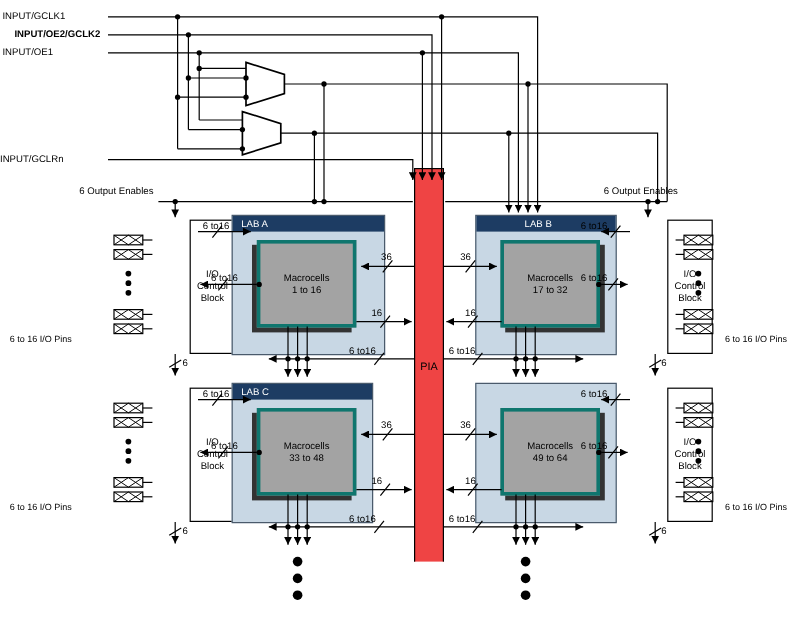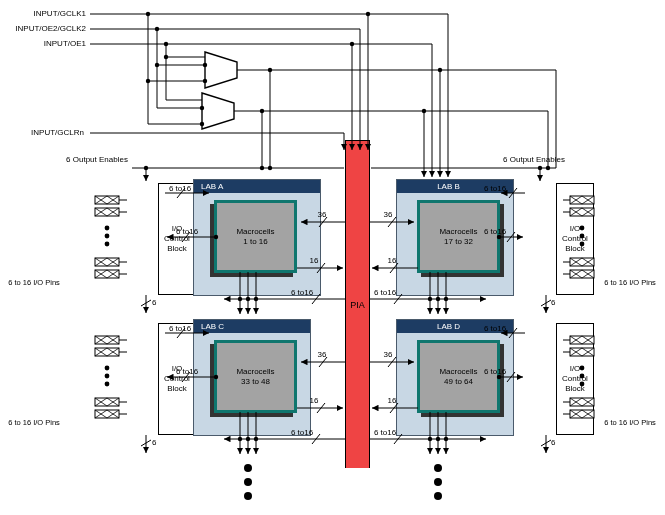--- a/index.html
+++ b/index.html
@@ -20,21 +20,21 @@
               color:#fff;font-size:8px;line-height:13px;padding:0 7px;box-sizing:border-box;}
   .lab-header.right{text-align:center;padding-right:20px;}
   .mc-box{position:absolute;left:20px;top:20px;width:83px;height:73px;background:#a3a3a3;
           border:3px solid #0f766e;box-sizing:border-box;display:flex;align-items:center;
           justify-content:center;text-align:center;font-size:8px;line-height:10px;
           white-space:pre-line;}
   .mc-box.shl{box-shadow:-4px 4px 0 #333;}
   .mc-box.shr{box-shadow:4px 4px 0 #333;}
   .lbl{position:absolute;z-index:3;font-size:8px;line-height:10px;white-space:nowrap;}
   .lbl.c{text-align:center;}
-  .lbl.r{text-align:right;}
+  .lbl.r{text-align:left;}
   .lbl.tiny{font-size:7.5px;margin-top:46px;}
 </style>
 </head>
 <body>
 
 <div class="stage">
 
   <div class="blk pia" style="left:345px;top:140px;width:25px;height:328px;">
     <span>PIA</span>
   </div>
@@ -69,21 +69,20 @@
     <div class="lab-header right">LAB B</div>
     <div class="mc-box shr">Macrocells
 17 to 32</div>
   </div>
   <div class="blk lab" style="left:193px;top:319px;width:118px;height:117px;">
     <div class="lab-header">LAB C</div>
     <div class="mc-box shl">Macrocells
 33 to 48</div>
   </div>
   <div class="blk lab" style="left:396px;top:319px;width:118px;height:117px;">
-    <div class="lab-header right">LAB D</div>
     <div class="mc-box shr">Macrocells
 49 to 64</div>
   </div>
 
   <svg class="wires" width="665" height="515" viewBox="0 0 665 515">
     <defs>
       <marker id="arr" viewBox="0 0 8 8" refX="8" refY="4" markerWidth="6.5" markerHeight="6.5" orient="auto">
         <path d="M0,0 L8,4 L0,8 z" fill="#000"></path>
       </marker>
       <g id="iopin">
@@ -299,21 +298,21 @@
       <circle cx="248" cy="468" r="4"></circle>
         <circle cx="248" cy="482" r="4"></circle>
         <circle cx="248" cy="496" r="4"></circle>
       <circle cx="438" cy="468" r="4"></circle>
         <circle cx="438" cy="482" r="4"></circle>
         <circle cx="438" cy="496" r="4"></circle>
     </g>
   </svg>
 
   <div class="lbl r" style="left:2px;top:9px;width:84px;">INPUT/GCLK1</div>
-  <div class="lbl r" style="left:2px;top:24px;width:84px;">INPUT/OE2/GCLK2</div>
+  <div class="lbl r" style="left:12px;top:24px;width:84px;font-weight:bold;">INPUT/OE2/GCLK2</div>
   <div class="lbl r" style="left:2px;top:39px;width:84px;">INPUT/OE1</div>
   <div class="lbl r" style="left:0;top:128px;width:84px;">INPUT/GCLRn</div>
 
   <div class="lbl c" style="left:52px;top:155px;width:90px;">6 Output Enables</div>
   <div class="lbl c" style="left:489px;top:155px;width:90px;">6 Output Enables</div>
 
   <div class="lbl c tiny" style="left:1px;top:232px;width:66px;">6 to 16 I/O Pins</div>
   <div class="lbl c tiny" style="left:597px;top:232px;width:66px;">6 to 16 I/O Pins</div>
   <div class="lbl c tiny" style="left:1px;top:372px;width:66px;">6 to 16 I/O Pins</div>
   <div class="lbl c tiny" style="left:597px;top:372px;width:66px;">6 to 16 I/O Pins</div>

